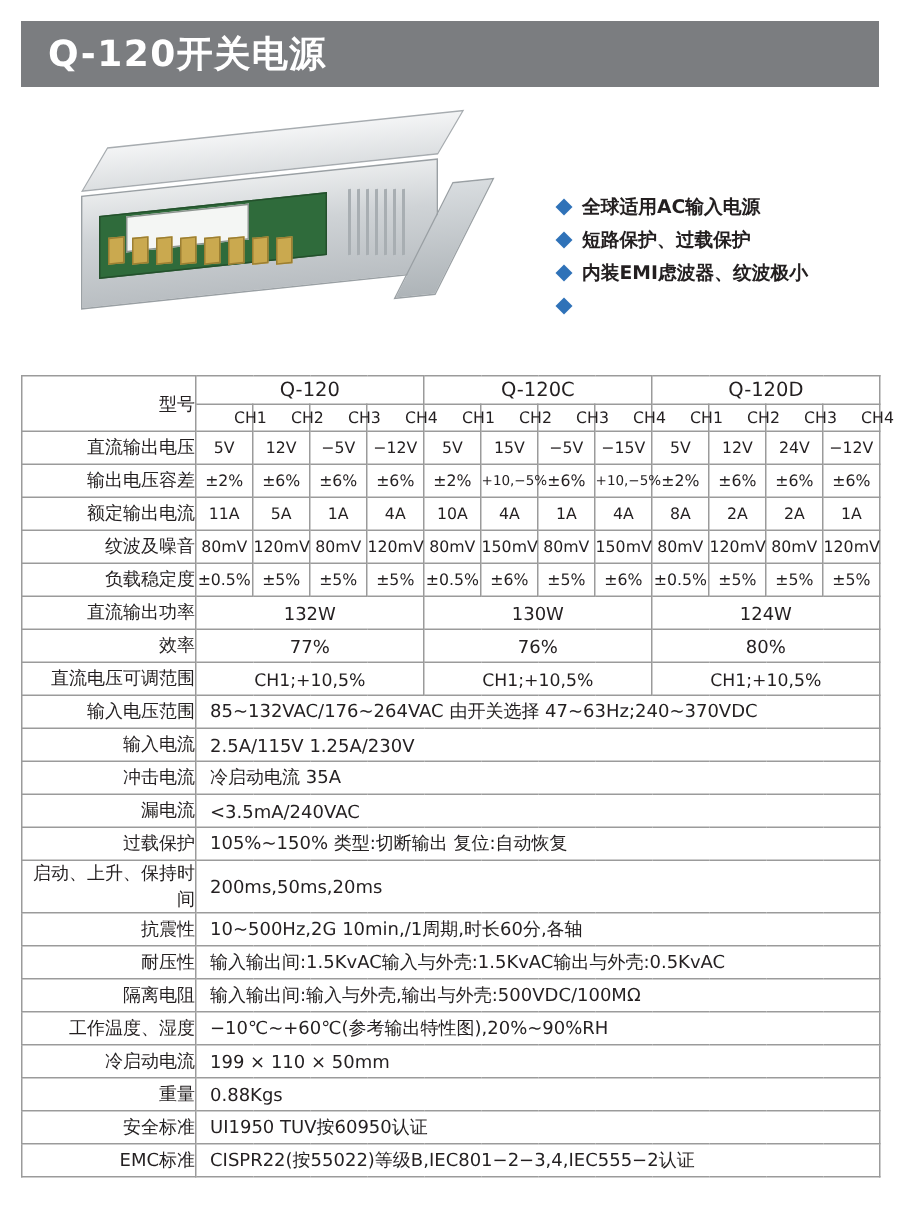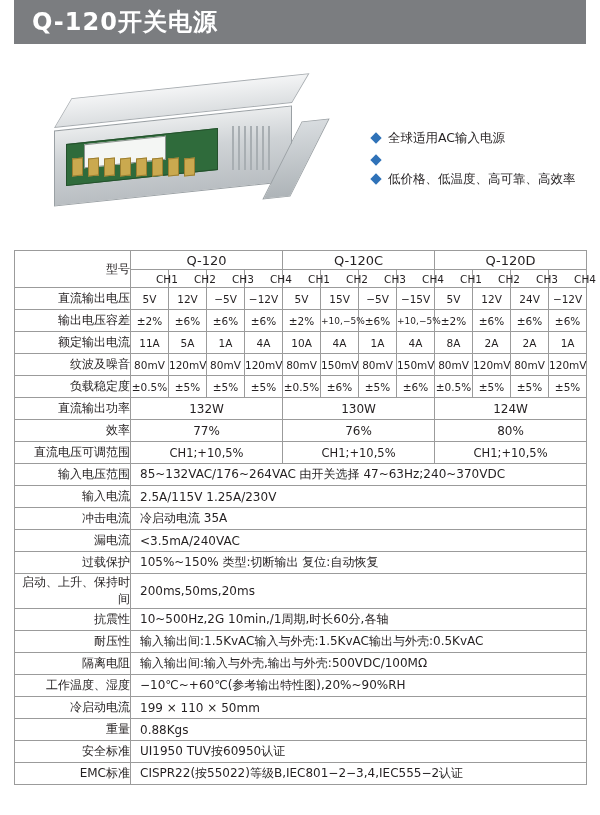--- a/index.html
+++ b/index.html
@@ -7,21 +7,21 @@
     width:600px;height:815px;
     background:#ffffff;
     font-family:"DejaVu Sans","Liberation Sans",sans-serif;
     color:#231f20;
     overflow:hidden;
   }
   .page{position:relative;width:600px;height:815px;}
 
   
   .header{
-    position:absolute;left:14px;top:0;width:572px;height:44px;
+    position:absolute;left:14px;top:14px;width:572px;height:44px;
     background:#7b7d80;
     display:flex;align-items:center;
   }
   .header-title{
     color:#ffffff;font-size:24px;font-weight:bold;letter-spacing:1px;
     margin-left:18px;
     font-family:"DejaVu Sans","Liberation Sans",sans-serif;
   }
 
   
@@ -76,21 +76,21 @@
     position:absolute;left:358px;top:60px;width:215px;
   }
   .feature-row{
     display:flex;align-items:flex-start;margin-bottom:7px;
   }
   .diamond{
     width:8px;height:8px;background:#2f72b8;
     transform:rotate(45deg);
     margin-top:4px;margin-right:8px;flex:none;
   }
-  .feature-text{font-size:12.5px;line-height:15px;color:#231f20;}
+  .feature-text{font-size:12.5px;line-height:15px;color:#231f20;font-weight:bold;}
 
   
   .tbl{
     position:absolute;left:14px;top:250px;width:572px;
     border-collapse:collapse;
     table-layout:fixed;
   }
   .tbl td,.tbl th{
     border:1px solid #9b9b9b;
     font-size:10.5px;
@@ -147,24 +147,28 @@
       </div>
     </div>
 
     <div class="features">
       <div class="feature-row">
         <span class="diamond"></span>
         <span class="feature-text">全球适用AC输入电源</span>
       </div>
       <div class="feature-row">
         <span class="diamond"></span>
+        <span class="feature-text">短路保护、过载保护</span>
       </div>
       <div class="feature-row">
         <span class="diamond"></span>
-        <span class="feature-text">低价格、低温度、高可靠、高效率</span>
+        <span class="feature-text">内装EMI虑波器、纹波极小</span>
+      </div>
+      <div class="feature-row">
+        <span class="diamond"></span>
       </div>
     </div>
   </div>
 
   <table class="tbl">
     <colgroup>
       <col style="width:116px">
       <col class="c">
         <col class="c">
         <col class="c">

